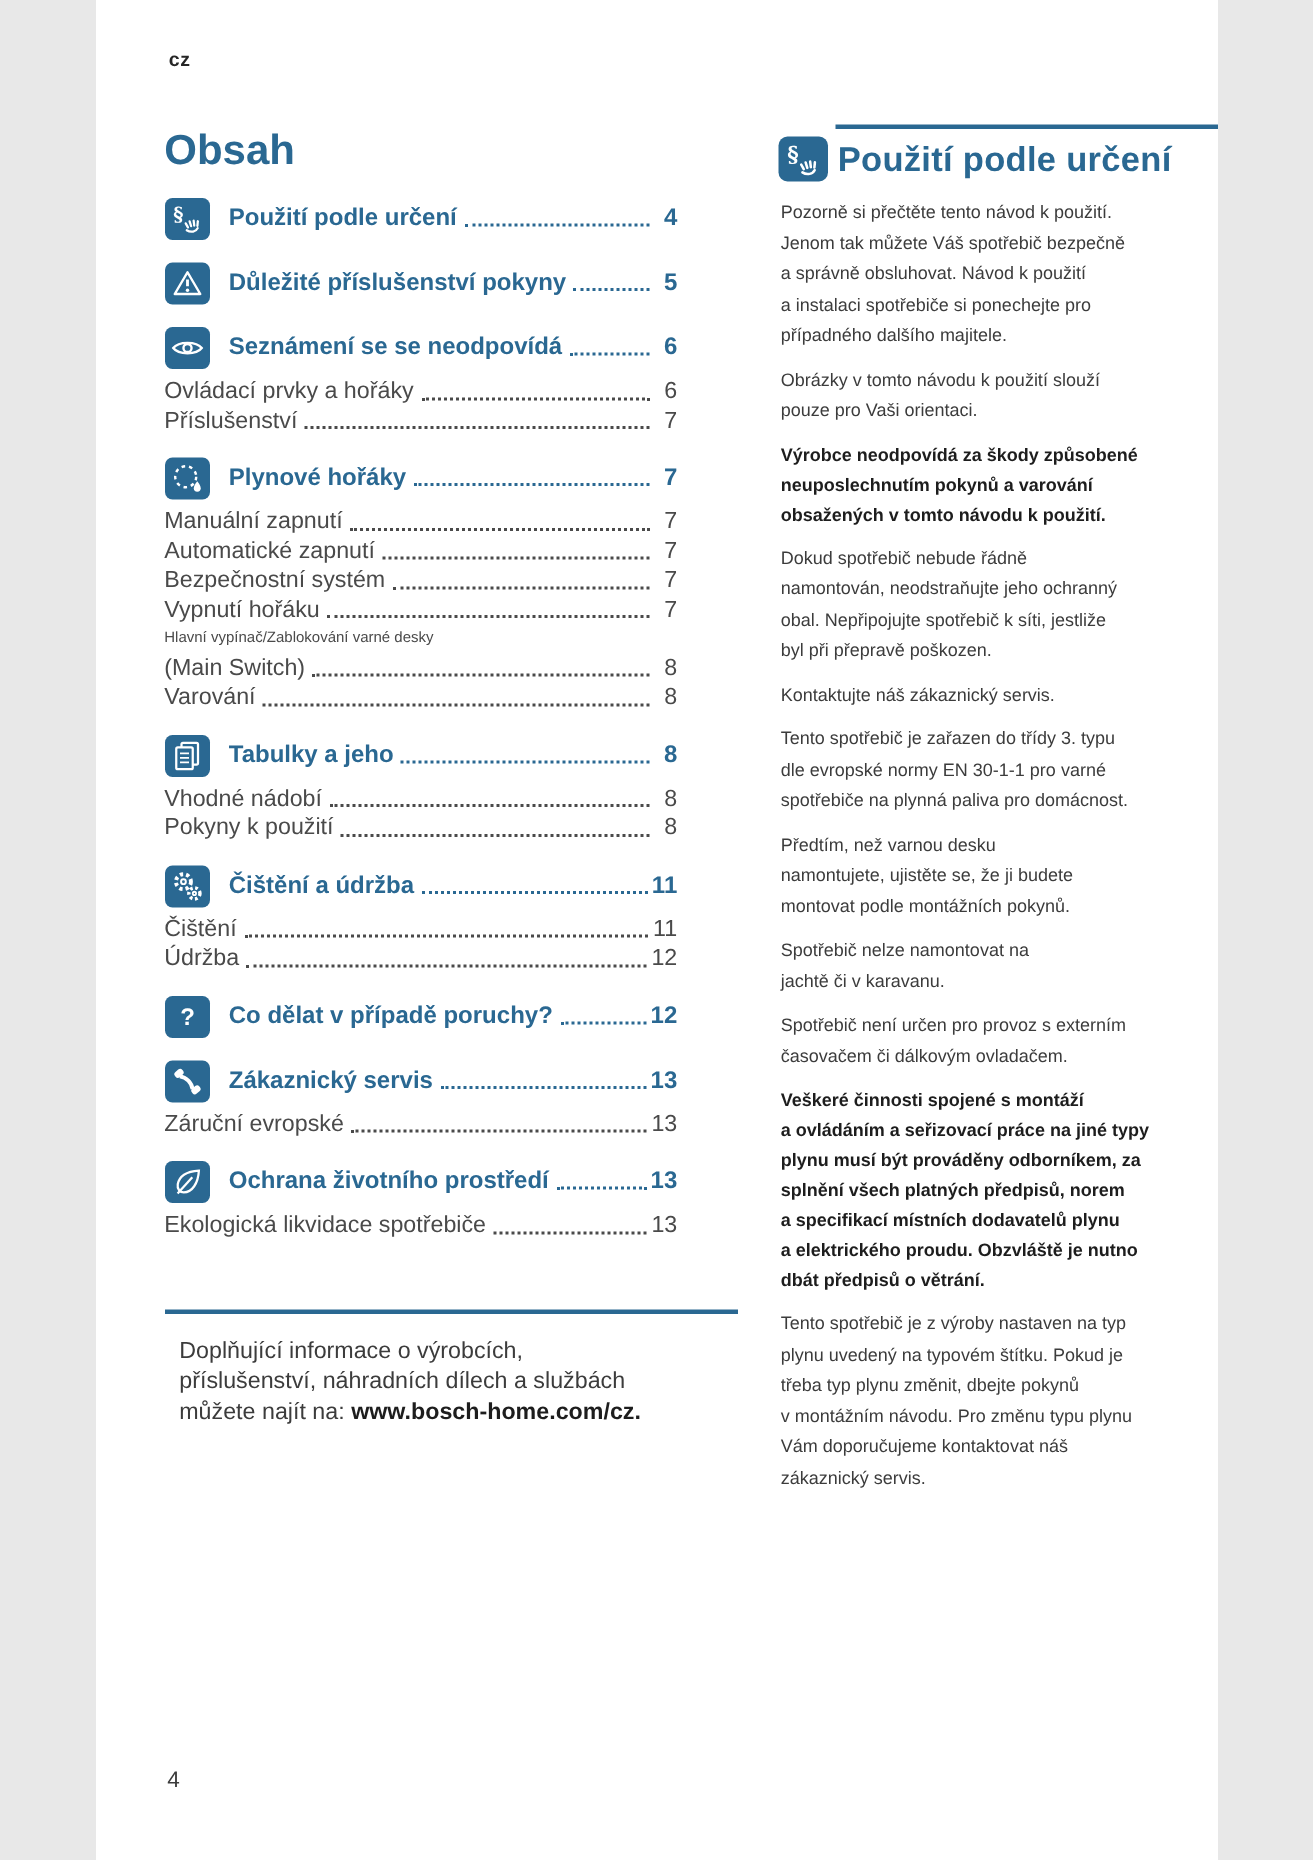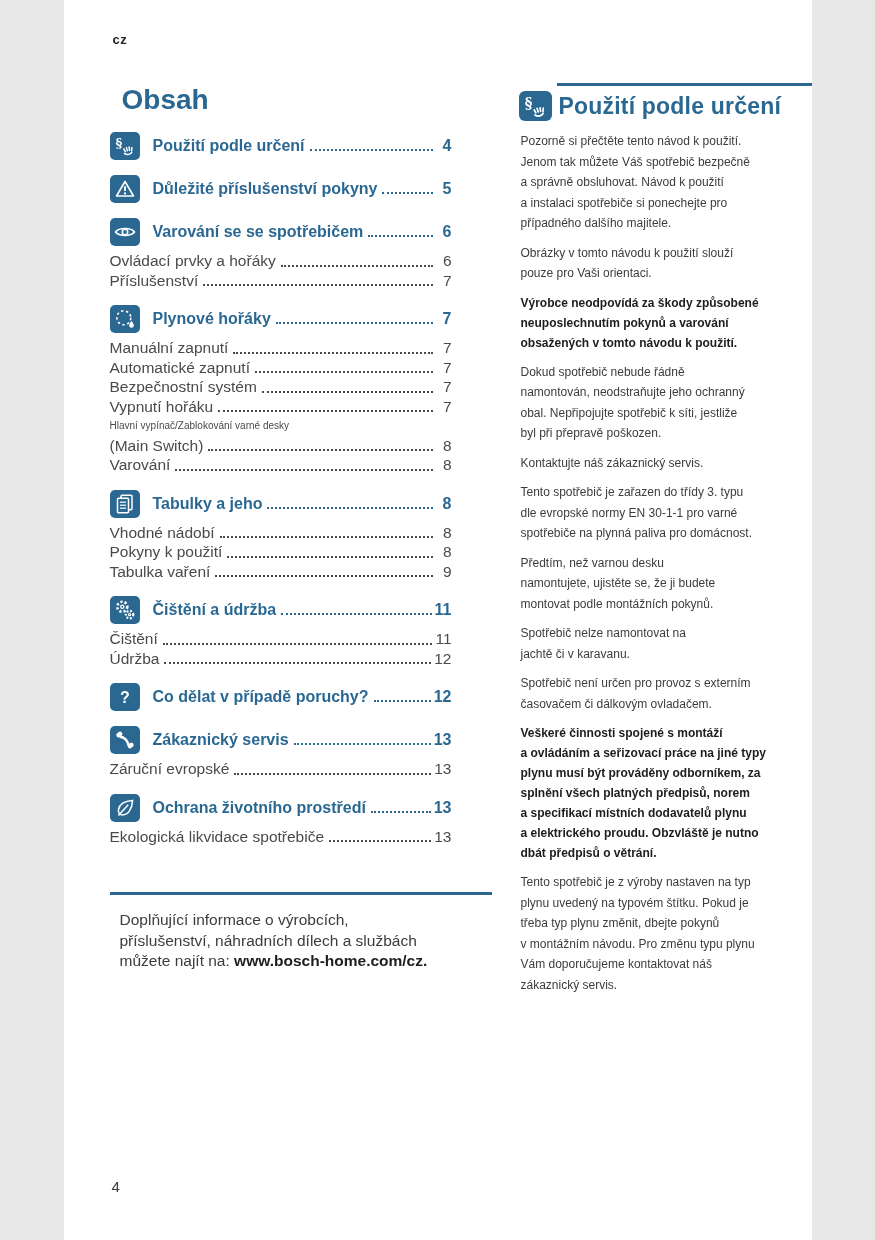--- a/index.html
+++ b/index.html
@@ -11,21 +11,21 @@
   .lang-code {
     position:absolute; left:49px; top:32px;
     font-size:13px; font-weight:bold; color:#262626; letter-spacing:.5px;
   }
   .page-number {
     position:absolute; left:48px; top:1178px; font-size:15px; color:#3c3c3c;
   }
 
   
   .left-col { position:absolute; left:46px; top:84px; width:382px; }
-  .toc-title { margin:0 0 16px 12px; font-size:28px; font-weight:bold; color:#2a6892; }
+  .toc-title { margin:0 0 16px 0; font-size:28px; font-weight:bold; color:#2a6892; }
   .toc { width:342px; }
   .toc-row { display:flex; }
   .toc-row.head {
     align-items:center; margin-top:15px; margin-bottom:5px;
     color:#2a6892; font-weight:bold; font-size:16px; line-height:20px;
   }
   .toc-row.sub {
     color:#4a4a4a; font-size:15.5px; line-height:19.5px;
   }
   .toc-pre { color:#4a4a4a; font-size:10px; line-height:19.5px; }
@@ -102,21 +102,21 @@
           <span class="leader"></span>
           <span class="toc-page">5</span>
         </div>
         <div class="toc-row head">
           <span class="toc-icon">
             <svg width="24" height="24" viewBox="0 0 24 24">
               <path d="M2.5 12C6 7.4 18 7.4 21.5 12C18 16.6 6 16.6 2.5 12Z" stroke="#fff" stroke-width="1.6" fill="none"></path>
               <circle cx="12" cy="12" r="2.7" stroke="#fff" stroke-width="1.6" fill="none"></circle>
             </svg>
           </span>
-          <span class="toc-label">Varování se se spotřebičem</span>
+          <span class="toc-label">Seznámení se se neodpovídá</span>
           <span class="leader"></span>
           <span class="toc-page">6</span>
         </div>
         <div class="toc-row sub">
           <span class="toc-label">Ovládací prvky a hořáky</span>
           <span class="leader"></span>
           <span class="toc-page">6</span>
         </div>
         <div class="toc-row sub">
           <span class="toc-label">Příslušenství</span>
@@ -181,25 +181,20 @@
         </div>
         <div class="toc-row sub">
           <span class="toc-label">Vhodné nádobí</span>
           <span class="leader"></span>
           <span class="toc-page">8</span>
         </div>
         <div class="toc-row sub">
           <span class="toc-label">Pokyny k použití</span>
           <span class="leader"></span>
           <span class="toc-page">8</span>
-        </div>
-        <div class="toc-row sub">
-          <span class="toc-label">Tabulka vaření</span>
-          <span class="leader"></span>
-          <span class="toc-page">9</span>
         </div>
         <div class="toc-row head">
           <span class="toc-icon">
             <svg width="24" height="24" viewBox="0 0 24 24">
               <circle cx="9.3" cy="8.8" r="5" stroke="#fff" stroke-width="2.6" fill="none" stroke-dasharray="2.2 2"></circle>
               <circle cx="9.3" cy="8.8" r="1.6" stroke="#fff" stroke-width="1.3" fill="none"></circle>
               <circle cx="16.6" cy="16.6" r="3.7" stroke="#fff" stroke-width="2.3" fill="none" stroke-dasharray="1.8 1.7"></circle>
               <circle cx="16.6" cy="16.6" r="1.1" stroke="#fff" stroke-width="1.2" fill="none"></circle>
             </svg>
           </span>

